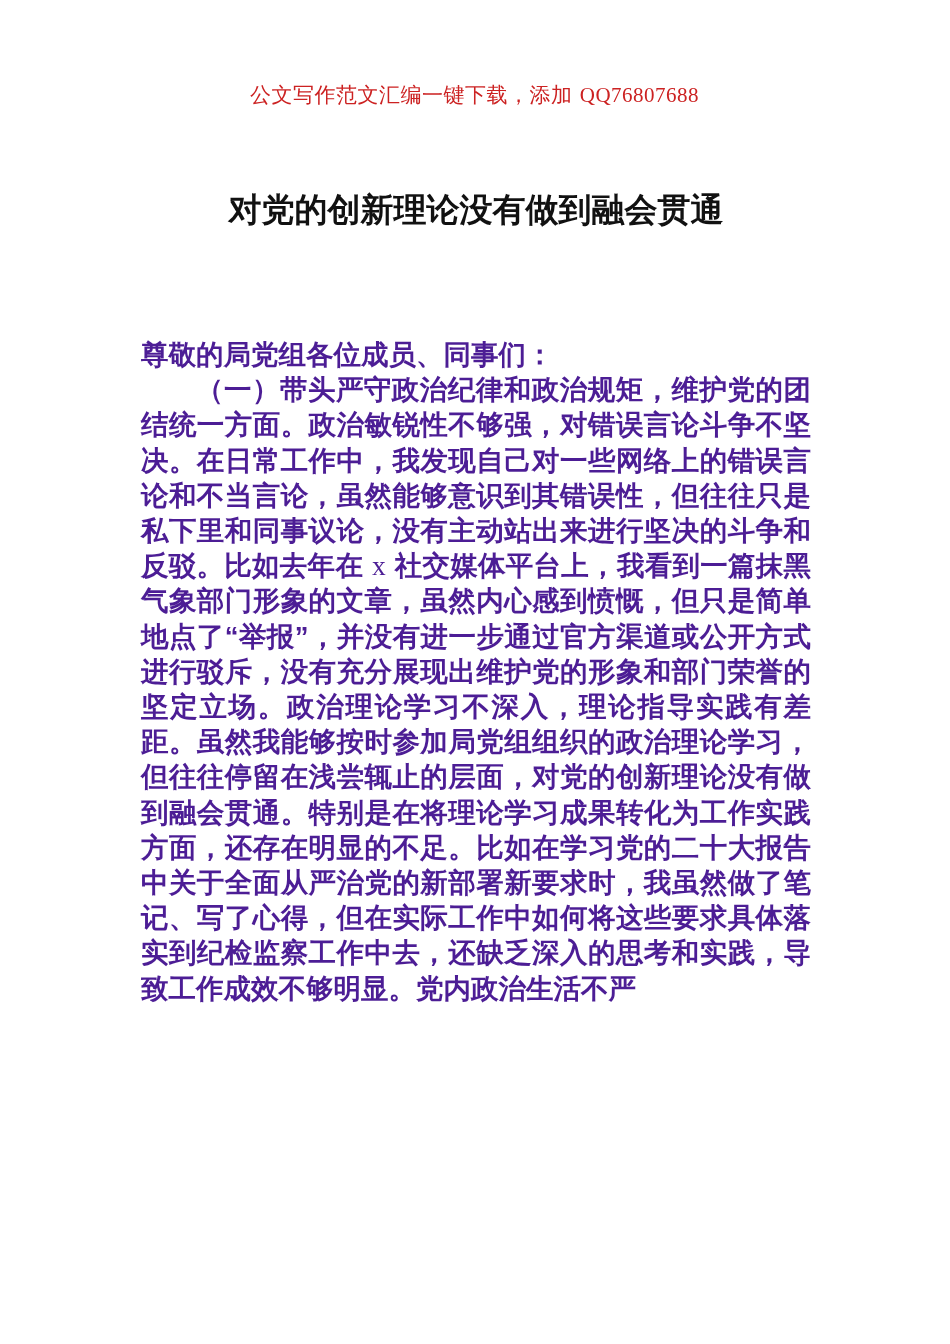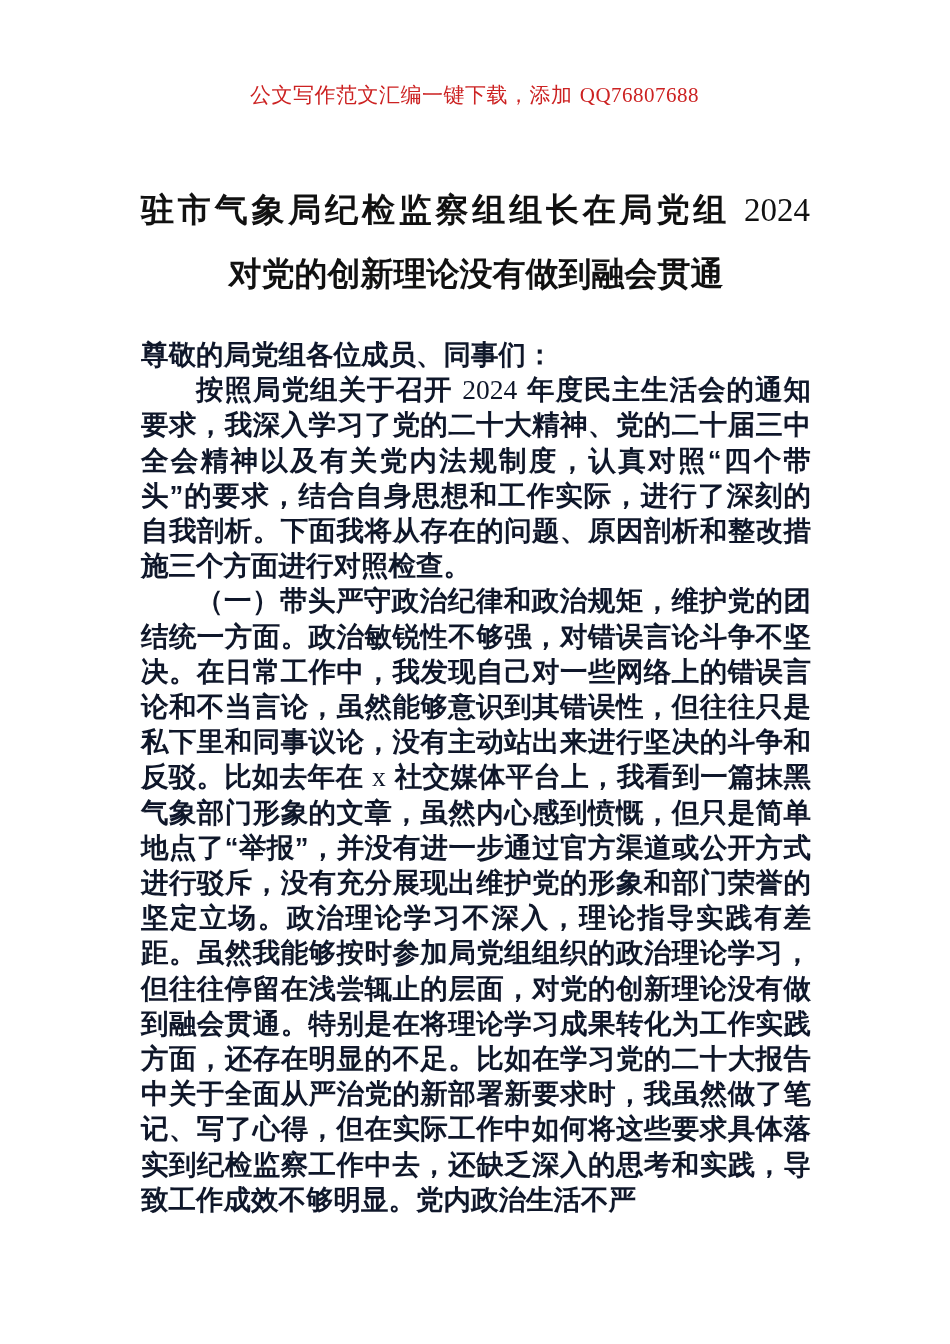--- a/index.html
+++ b/index.html
@@ -60,21 +60,21 @@
   .doc-title .tline.l2 {
     text-align: center;
   }
 
   
   .body-block {
     position: absolute;
     top: 337px;
     left: 141px;
     width: 670px;
-    color: #0f172a;
+    color: #4c1d95;
     font-size: 27.5px;
     line-height: 35.2px;
     font-weight: 600;
   }
 
   p.para {
     margin: 0;
     padding: 0;
     text-align: justify;
     text-justify: inter-ideograph;
@@ -96,23 +96,21 @@
   }
 </style>
 </head>
 <body>
 
 <div class="page">
 
   <div class="promo" style="color:#cc2222;">公文写作范文汇编一键下载，添加 <span class="latin">QQ76807688</span></div>
 
   <div class="doc-title">
-    <span class="tline l1">驻市气象局纪检监察组组长在局党组 <span class="latin">2024</span></span>
     <span class="tline l2">对党的创新理论没有做到融会贯通</span>
   </div>
 
   <div class="body-block">
     <p class="para">尊敬的局党组各位成员、同事们：</p>
-    <p class="para indent">按照局党组关于召开 <span class="latin">2024</span> 年度民主生活会的通知要求，我深入学习了党的二十大精神、党的二十届三中全会精神以及有关党内法规制度，认真对照“四个带头”的要求，结合自身思想和工作实际，进行了深刻的自我剖析。下面我将从存在的问题、原因剖析和整改措施三个方面进行对照检查。</p>
     <p class="para indent">（一）带头严守政治纪律和政治规矩，维护党的团结统一方面。政治敏锐性不够强，对错误言论斗争不坚决。在日常工作中，我发现自己对一些网络上的错误言论和不当言论，虽然能够意识到其错误性，但往往只是私下里和同事议论，没有主动站出来进行坚决的斗争和反驳。比如去年在 <span class="latin">x</span> 社交媒体平台上，我看到一篇抹黑气象部门形象的文章，虽然内心感到愤慨，但只是简单地点了“举报”，并没有进一步通过官方渠道或公开方式进行驳斥，没有充分展现出维护党的形象和部门荣誉的坚定立场。政治理论学习不深入，理论指导实践有差距。虽然我能够按时参加局党组组织的政治理论学习，但往往停留在浅尝辄止的层面，对党的创新理论没有做到融会贯通。特别是在将理论学习成果转化为工作实践方面，还存在明显的不足。比如在学习党的二十大报告中关于全面从严治党的新部署新要求时，我虽然做了笔记、写了心得，但在实际工作中如何将这些要求具体落实到纪检监察工作中去，还缺乏深入的思考和实践，导致工作成效不够明显。党内政治生活不严</p>
   </div>
 
 </div>
 
 </body></html>

